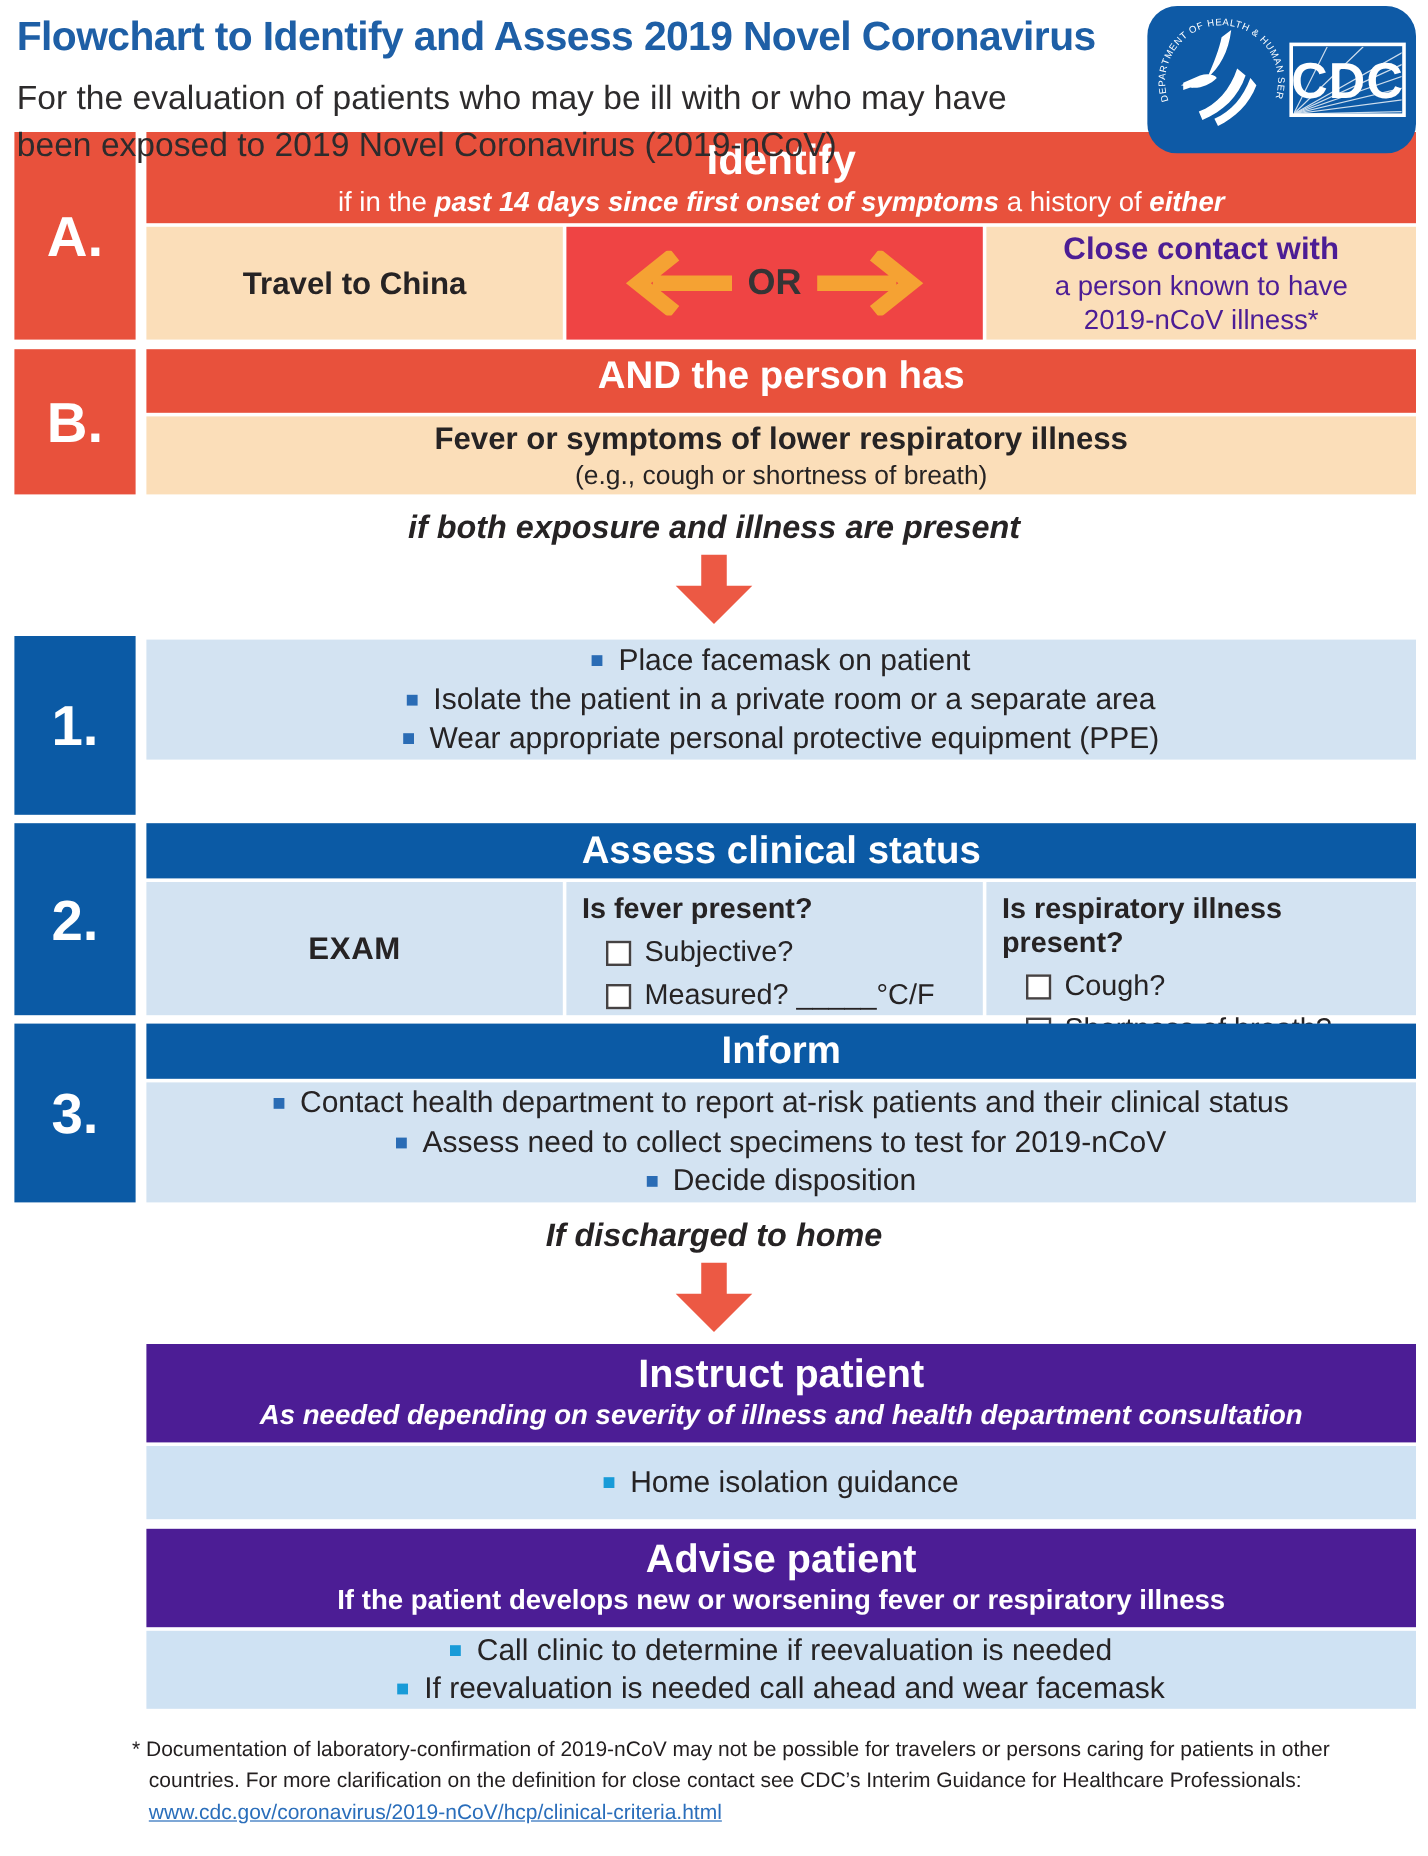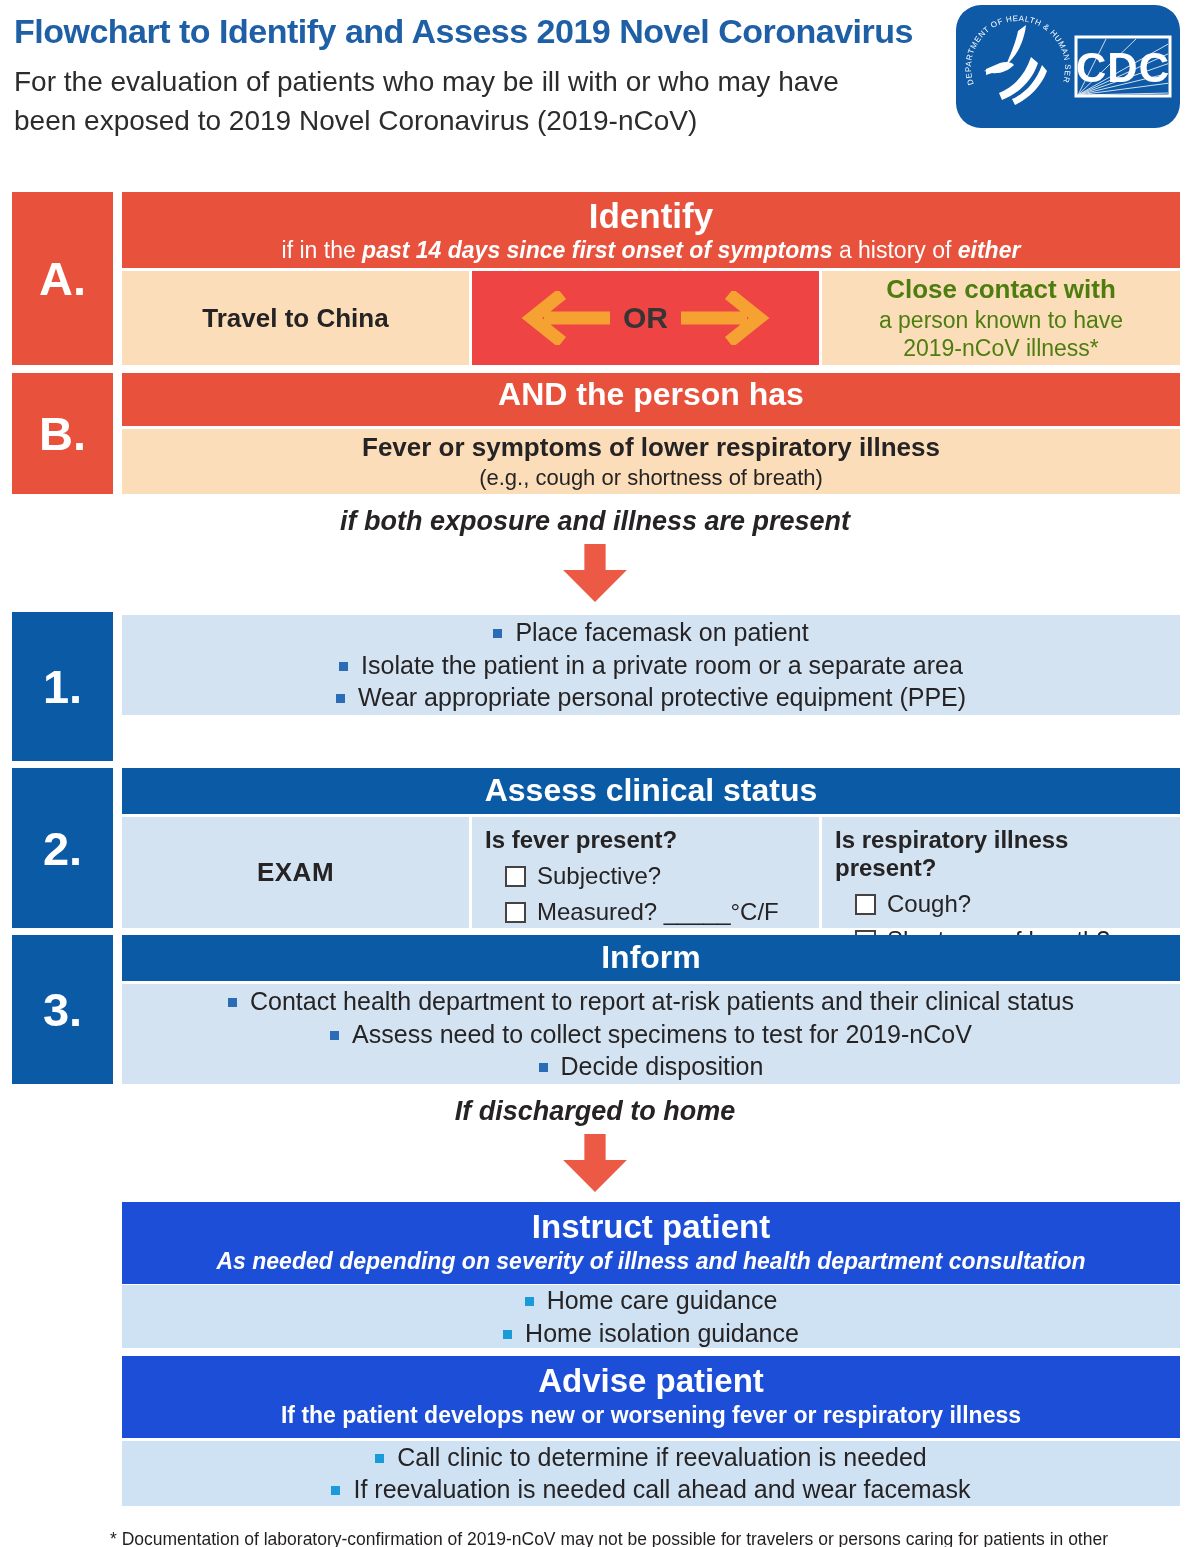--- a/index.html
+++ b/index.html
@@ -5,54 +5,54 @@
   * { margin:0; padding:0; box-sizing:border-box; }
   html,body { background:#ffffff; }
   body {
     width:1190px; height:1547px;
     font-family:"Liberation Sans", sans-serif;
     color:#262324; overflow:hidden;
   }
   .page { position:relative; width:1190px; height:1547px; background:#fff; }
 
   
-  .header { position:relative; height:192px; padding:12px 0 0 14px; }
+  .header { position:relative; height:110px; padding:12px 0 0 14px; }
   .title { color:#1E5FA6; font-size:34px; font-weight:bold; letter-spacing:-0.5px; }
   .subtitle { margin-top:12px; width:830px; font-size:28px; line-height:1.38; color:#2D2B2C; }
   .logo { position:absolute; top:5px; right:10px; width:224px; height:123px; }
 
   
   .section { display:flex; margin:0 10px 8px 12px; }
   .badge {
     flex:0 0 101px; margin-right:9px;
     display:flex; align-items:center; justify-content:center;
     color:#fff; font-weight:bold; font-size:47px;
   }
   .badge.red { background:#E8513C; }
   .badge.blue { background:#0B5AA5; }
   .content { flex:1; display:flex; flex-direction:column; }
   .bar { color:#fff; text-align:center; }
   .bar.red { background:#E8513C; }
   .bar.blue { background:#0B5AA5; }
-  .bar.cyan { background:#1d4ed8; }
+  .bar.cyan { background:#4c1d95; }
   .bar-title { font-weight:bold; font-size:35px; line-height:1.15; }
   .gap3 { height:3px; }
 
   
   .a-head { height:76px; padding-top:4px; }
   .a-sub { font-size:23px; margin-top:1px; }
   .a-sub span { white-space:pre-wrap; }
   .a-sub .bi { font-weight:bold; font-style:italic; }
   .cells { display:flex; height:94px; }
   .cell { display:flex; flex-direction:column; align-items:center; justify-content:center; text-align:center; }
   .cell.peach { background:#FBDEB9; }
   .cell.peach-light { background:#ef4444; }
   .cell.c1 { flex:0 0 347px; margin-right:3px; font-weight:bold; font-size:26px; color:#262324; }
   .cell.c2 { flex:1; margin-right:3px; }
-  .cell.c3 { flex:0 0 358px; font-size:23px; line-height:1.25; color:#4d7c0f; }
+  .cell.c3 { flex:0 0 358px; font-size:23px; line-height:1.25; color:#4c1d95; }
   .cell-strong { font-weight:bold; font-size:26px; }
   .or-row { display:flex; align-items:center; gap:10px; }
   .or-label { font-weight:bold; font-size:30px; color:#363435; }
 
   
   .b-head { height:61px; padding-top:3px; }
   .b-body { height:75px; background:#FBDEB9; display:flex; flex-direction:column; align-items:center; justify-content:center; text-align:center; }
   .b-bold { font-weight:bold; font-size:26px; }
   .b-note { font-size:22px; margin-top:2px; }
 
@@ -274,21 +274,20 @@
 
   <div class="section full" style="height:146px;">
     <div class="content">
       <div class="bar cyan i-head">
         <div class="bar-title" style="font-size:33px;">Instruct patient</div>
         <div class="i-sub">As needed depending on severity of illness and health department consultation</div>
       </div>
       <div class="gap3"></div>
       <div class="i-body h63">
         <ul class="bullets cyan-dots">
-          <li>Home care guidance</li>
           <li>Home isolation guidance</li>
         </ul>
       </div>
     </div>
   </div>
 
   <div class="section full" style="height:150px; margin-bottom:0;">
     <div class="content">
       <div class="bar cyan i-head">
         <div class="bar-title" style="font-size:33px;">Advise patient</div>

